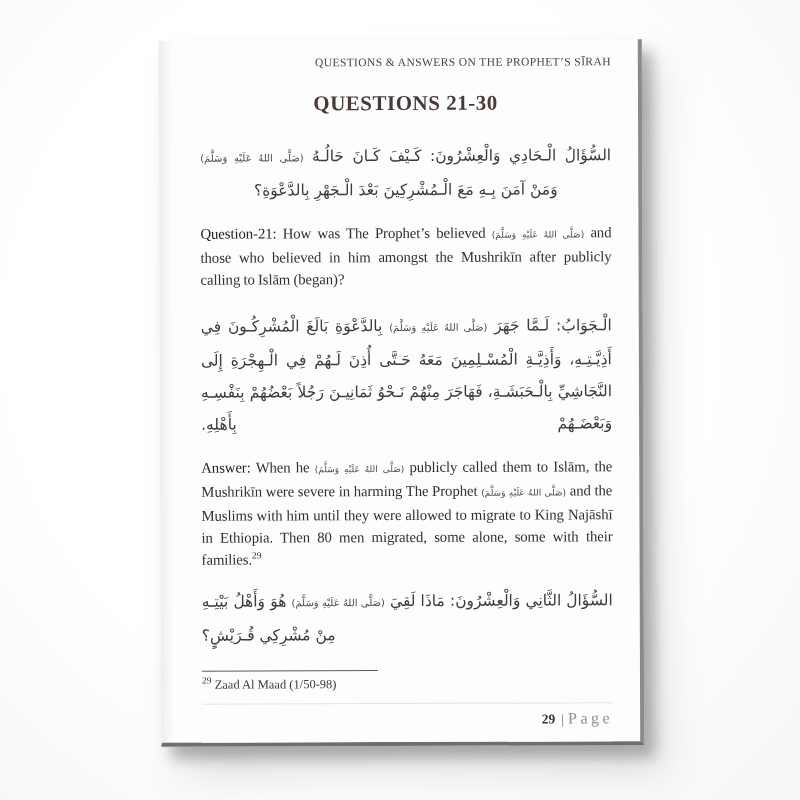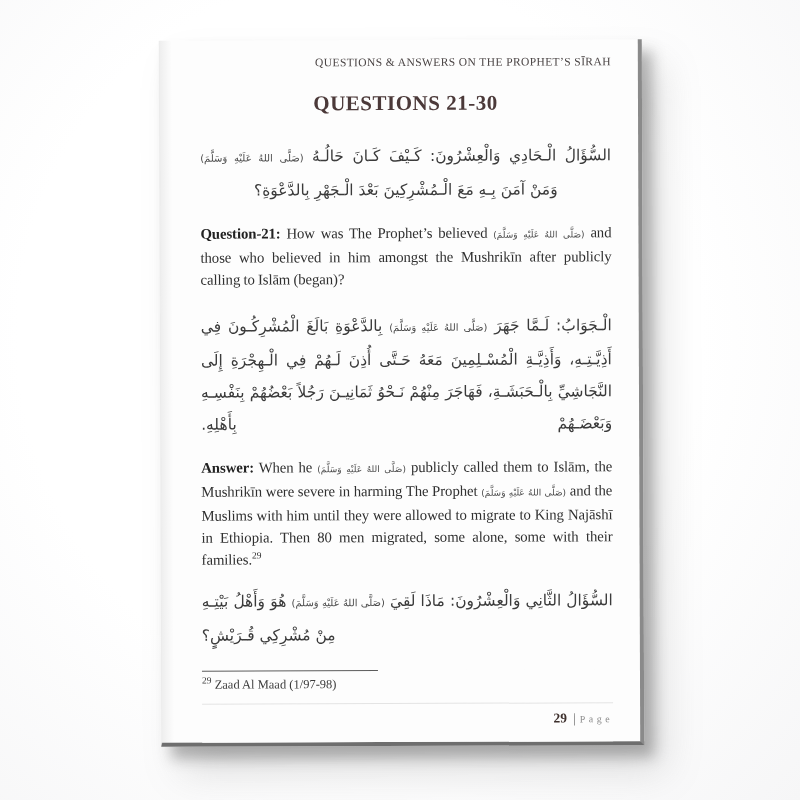--- a/index.html
+++ b/index.html
@@ -37,39 +37,39 @@
     text-align:justify;
   }
   .ar-q21{margin-top:24px;text-align-last:center;}
   .ar-a21{margin-top:20px;text-align-last:justify;}
   .ar-q22{margin-top:14px;text-align-last:left;}
   .en{
     margin-top:16px;text-align:justify;font-size:14.8px;line-height:22px;
     color:#303030;letter-spacing:-0.1px;word-spacing:-0.4px;
   }
   .en-q22{margin-top:14px;}
-  .lbl{font-weight:bold;color:#222;}
+  .lbl{font-weight:normal;color:#222;}
   .hon{
     direction:rtl;unicode-bidi:isolate;
     font-family:"DejaVu Sans", sans-serif;
     font-size:9px;color:#4a4a4a;letter-spacing:0;word-spacing:0;margin-top:33px;
   }
   .ar .hon{font-size:10px;}
   sup{font-size:9.5px;vertical-align:super;line-height:0;}
   .footnote-area{
     position:absolute;left:40px;right:27px;top:630px;height:72px;
     background:#fdfdfd;
   }
   .footnote-rule{width:176px;border-top:1.5px solid #5c5c5c;}
   .footnote-text{margin-top:5px;font-size:12.5px;color:#3a3a3a;line-height:16px;}
   .footer-rule{margin-top:11px;border-top:1px solid #e4e4e4;}
   .page-line{margin-top:6px;text-align:right;font-size:13.5px;line-height:18px;}
   .page-num{font-weight:bold;color:#3d2f2c;}
   .page-sep{color:#6f6f6f;margin:0 4px 0 6px;}
-  .page-label{color:#8f8f8f;letter-spacing:3.5px;font-size:10px;}
+  .page-label{color:#8f8f8f;letter-spacing:3.5px;font-size:16px;}
 </style>
 </head>
 <body>
 
 <div class="book">
   <div class="content">
 
     <div class="page-header">QUESTIONS &amp; ANSWERS ON THE PROPHET’S SĪRAH</div>
 
     <div class="page-title">QUESTIONS 21-30</div>
@@ -82,17 +82,17 @@
 
     <p class="en"><span class="lbl">Answer:</span><span> When he </span><span class="hon">(صَلَّى اللهُ عَلَيْهِ وَسَلَّمَ)</span><span> publicly called them to Islām, the Mushrikīn were severe in harming The Prophet </span><span class="hon">(صَلَّى اللهُ عَلَيْهِ وَسَلَّمَ)</span><span> and the Muslims with him until they were allowed to migrate to King Najāshī in Ethiopia. Then 80 men migrated, some alone, some with their families.</span><sup>29</sup></p>
 
     <p class="ar ar-q22"><span>السُّؤَالُ الثَّانِي وَالْعِشْرُونَ: مَاذَا لَقِيَ </span><span class="hon">(صَلَّى اللهُ عَلَيْهِ وَسَلَّمَ)</span><span> هُوَ وَأَهْلُ بَيْتِـهِ مِنْ مُشْرِكِي قُـرَيْشٍ؟</span></p>
 
     <p class="en en-q22"><span class="lbl">Question-22:</span><span> What did the Prophet </span><span class="hon">(صَلَّى اللهُ عَلَيْهِ وَسَلَّمَ)</span><span> and the members</span></p>
   </div>
 
   <div class="footnote-area">
     <div class="footnote-rule"></div>
-    <div class="footnote-text"><sup>29</sup><span> Zaad Al Maad (1/97-98)</span></div>
+    <div class="footnote-text"><sup>29</sup><span> Zaad Al Maad (1/50-98)</span></div>
     <div class="footer-rule"></div>
     <div class="page-line"><span class="page-num">29</span><span class="page-sep">|</span><span class="page-label">Page</span></div>
   </div>
 </div>
 
 </body></html>

